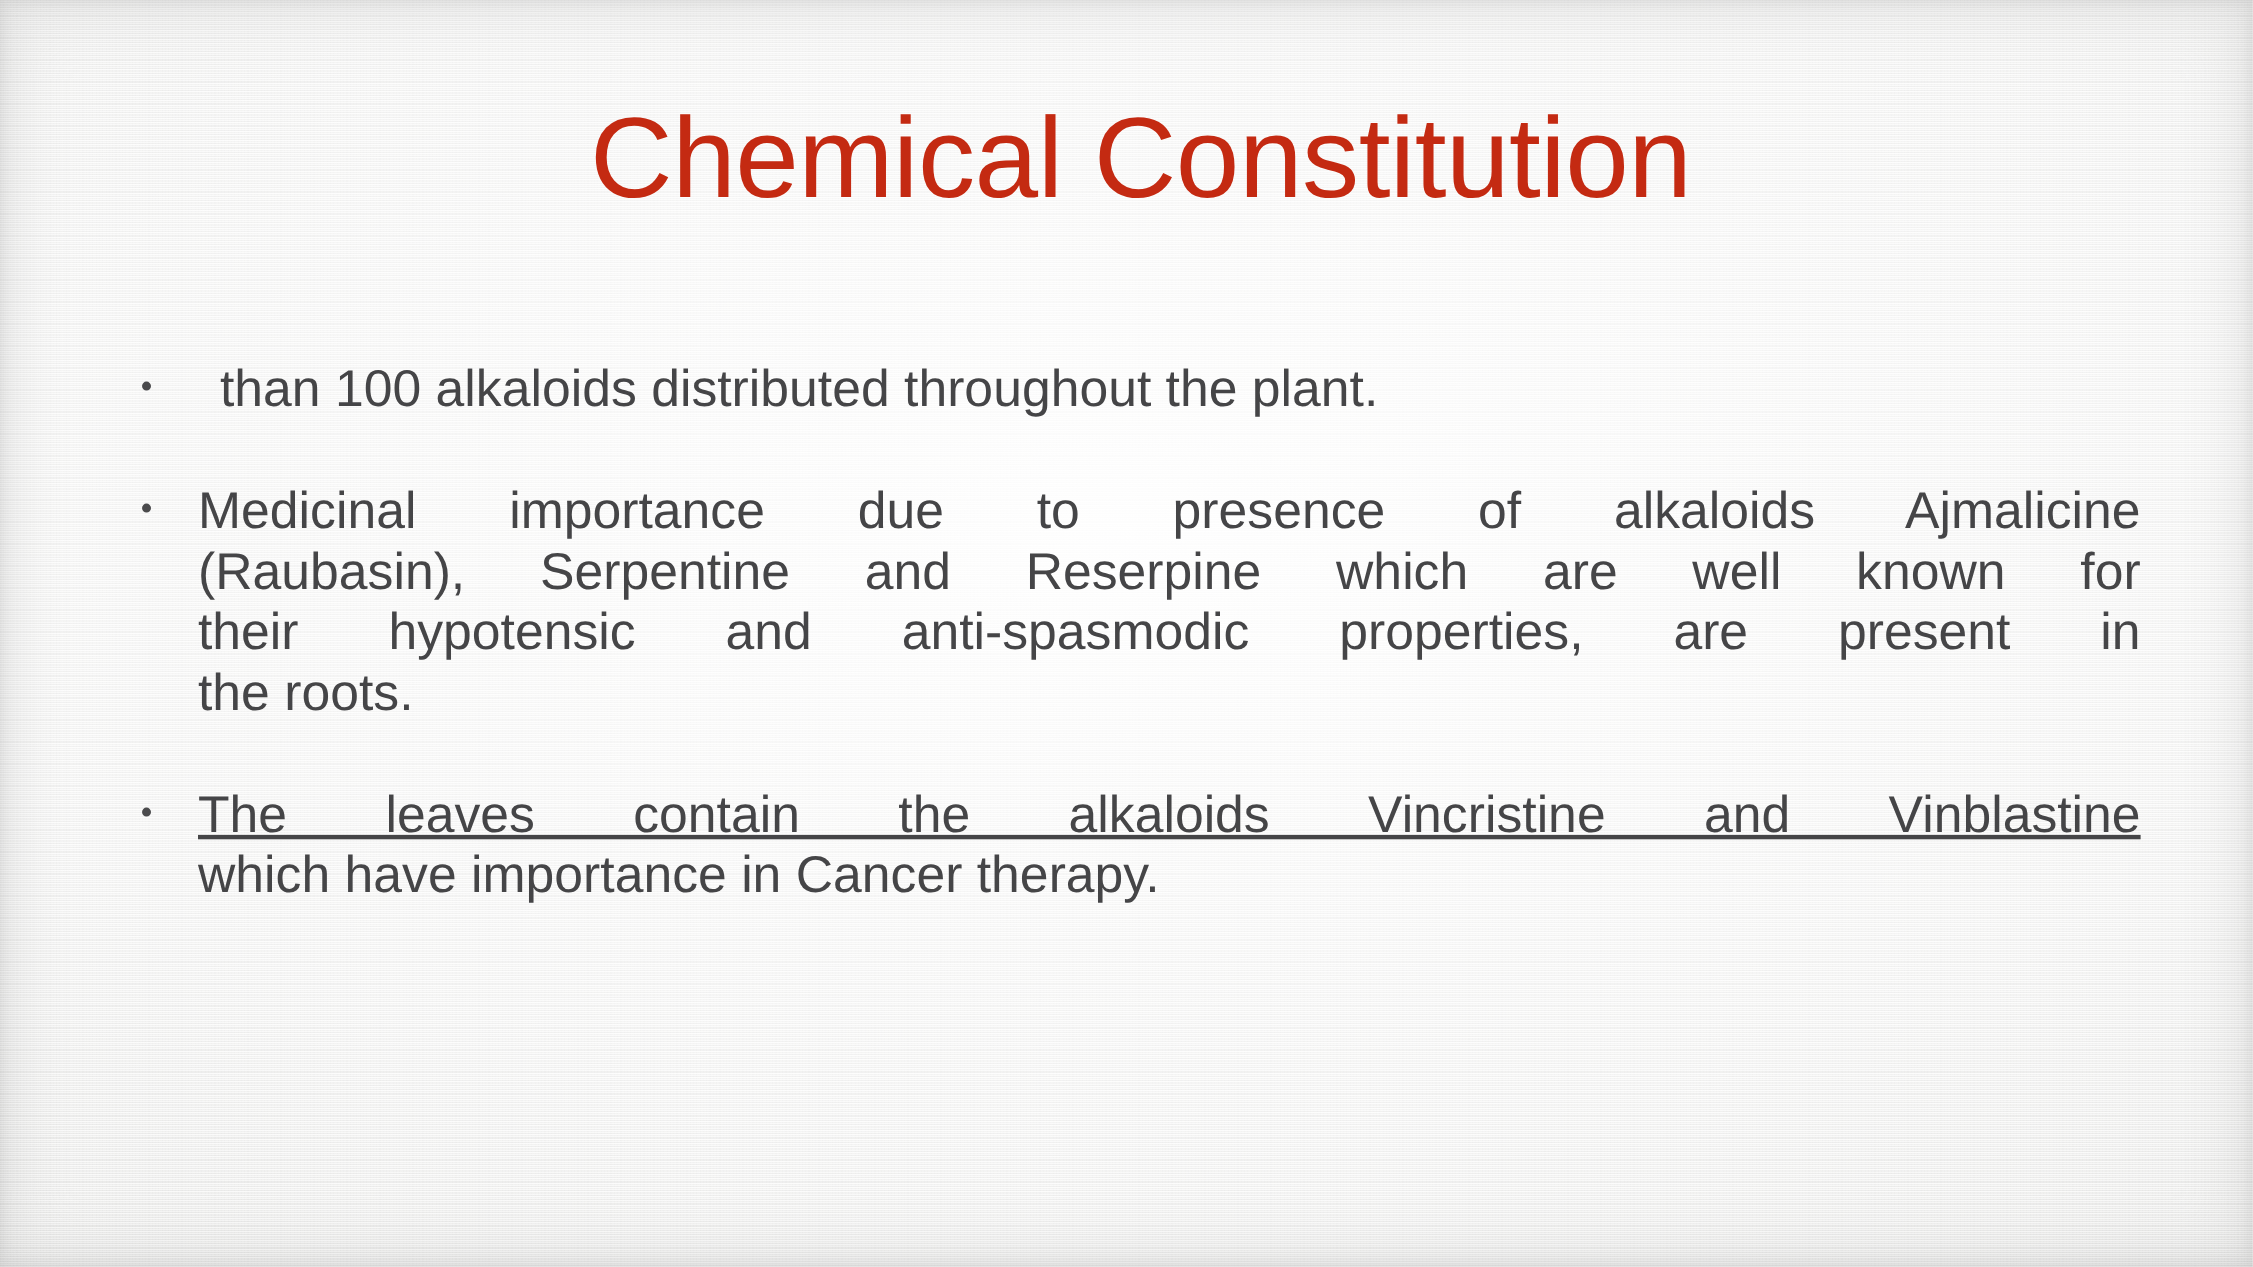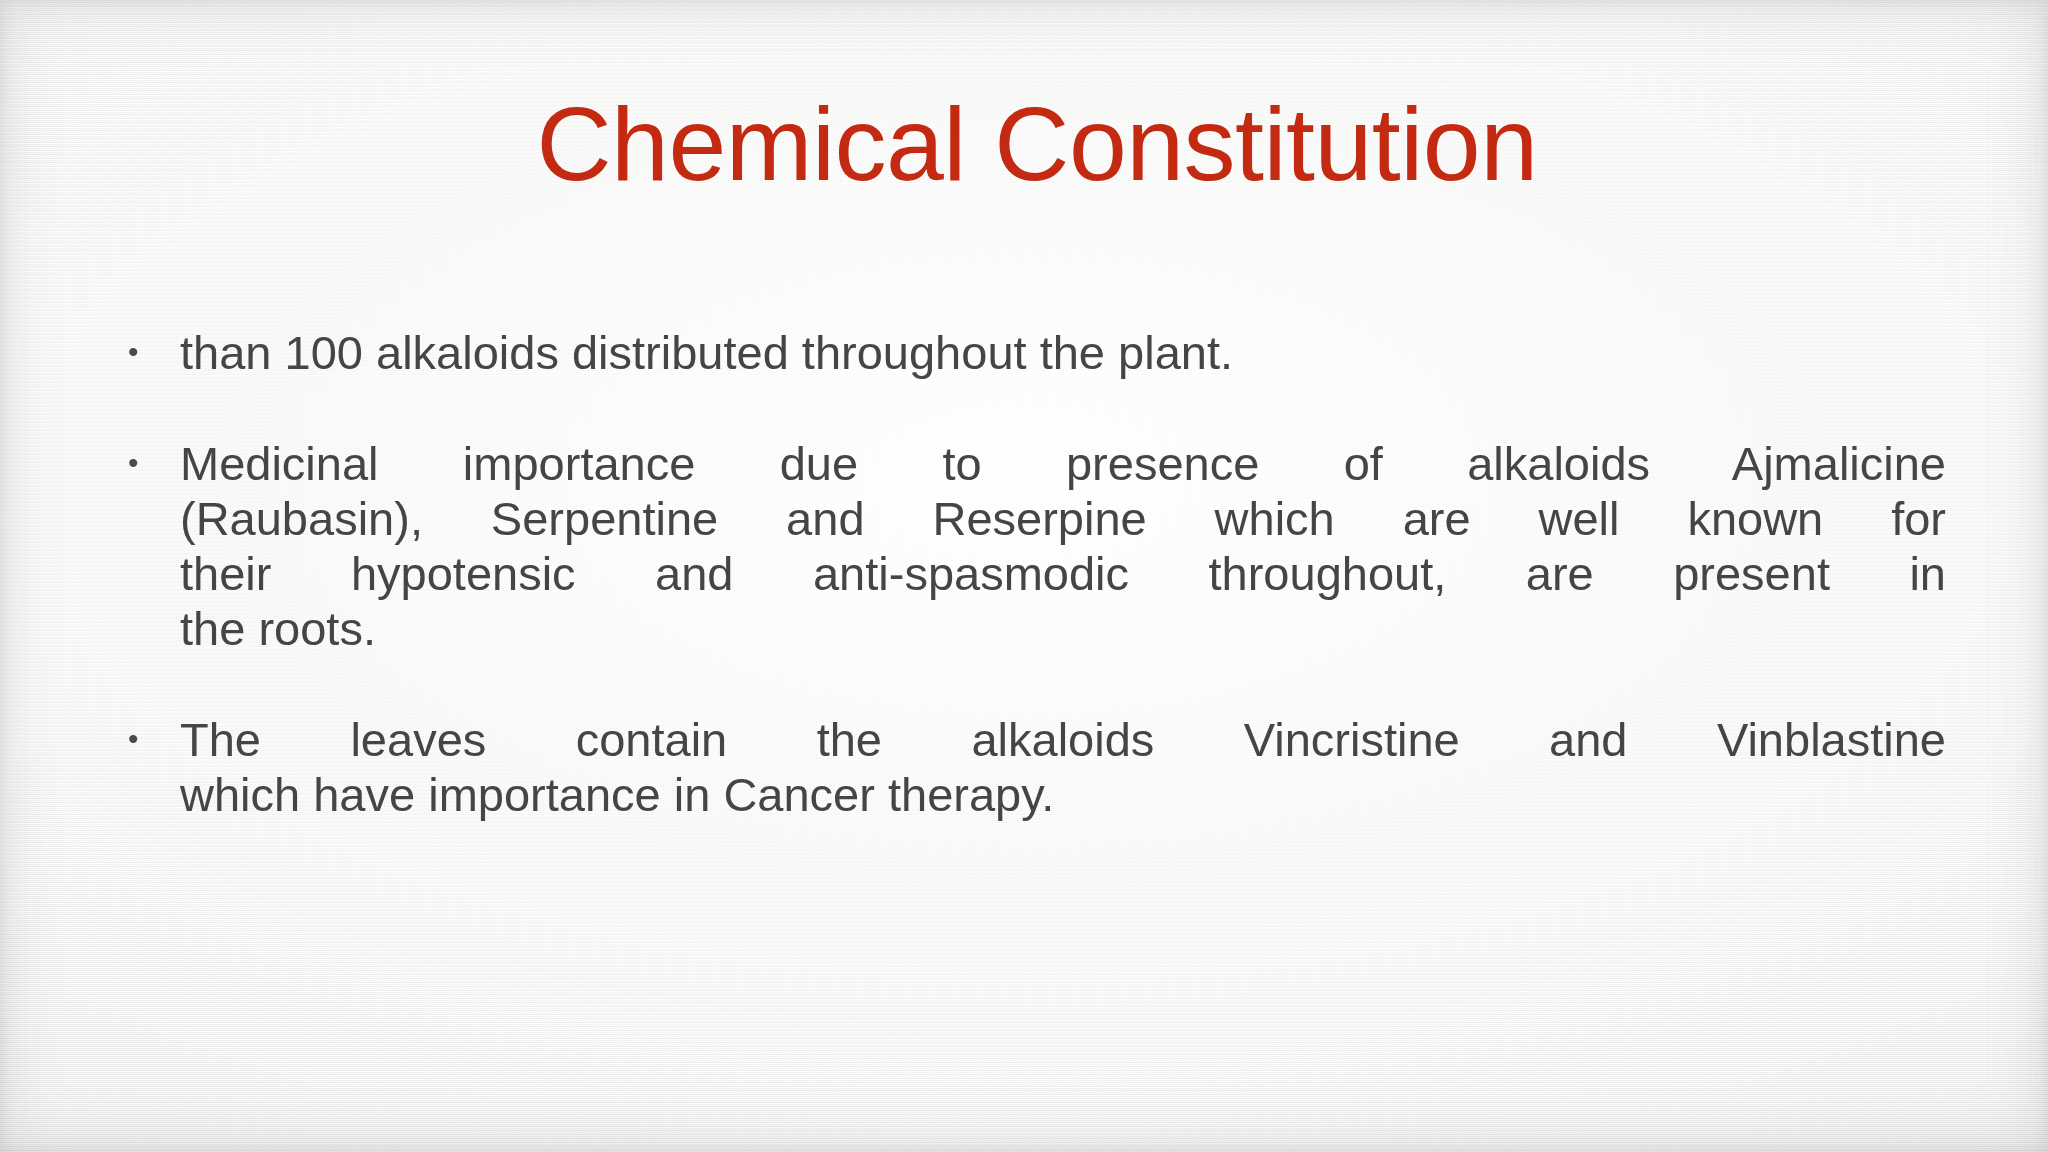--- a/index.html
+++ b/index.html
@@ -148,37 +148,37 @@
 
   <div id="content">
 
     <div id="title">Chemical Constitution</div>
 
     <div id="body-list">
 
       <div class="bullet-item align-left">
         <span class="bullet-marker">•</span>
         <span class="bullet-text">
-          <span class="line line-last" style="display: block; text-align: left; text-align-last: left;">than 100 alkaloids distributed throughout the plant.</span>
+          <span class="line line-last" style="display: block; text-align: left; text-align-last: left; margin-left: 20px;">than 100 alkaloids distributed throughout the plant.</span>
         </span>
       </div>
 
       <div class="bullet-item">
         <span class="bullet-marker">•</span>
         <span class="bullet-text">
           <span class="line" style="display: block; text-align: justify; text-align-last: justify;">Medicinal importance due to presence of alkaloids Ajmalicine</span>
           <span class="line" style="display: block; text-align: justify; text-align-last: justify;">(Raubasin), Serpentine and Reserpine which are well known for</span>
-          <span class="line" style="display: block; text-align: justify; text-align-last: justify;">their hypotensic and anti-spasmodic throughout, are present in</span>
+          <span class="line" style="display: block; text-align: justify; text-align-last: justify;">their hypotensic and anti-spasmodic properties, are present in</span>
           <span class="line line-last" style="display: block; text-align: center; text-align-last: left;">the roots.</span>
         </span>
       </div>
 
       <div class="bullet-item">
         <span class="bullet-marker">•</span>
         <span class="bullet-text">
-          <span class="line" style="display: block; text-align: justify; text-align-last: justify;">The leaves contain the alkaloids Vincristine and Vinblastine</span>
+          <span class="line" style="display: block; text-align: justify; text-align-last: justify; text-decoration: underline;">The leaves contain the alkaloids Vincristine and Vinblastine</span>
           <span class="line line-last" style="display: block; text-align: right; text-align-last: left;">which have importance in Cancer therapy.</span>
         </span>
       </div>
 
     </div>
   </div>
 </div>
 
 </body></html>

